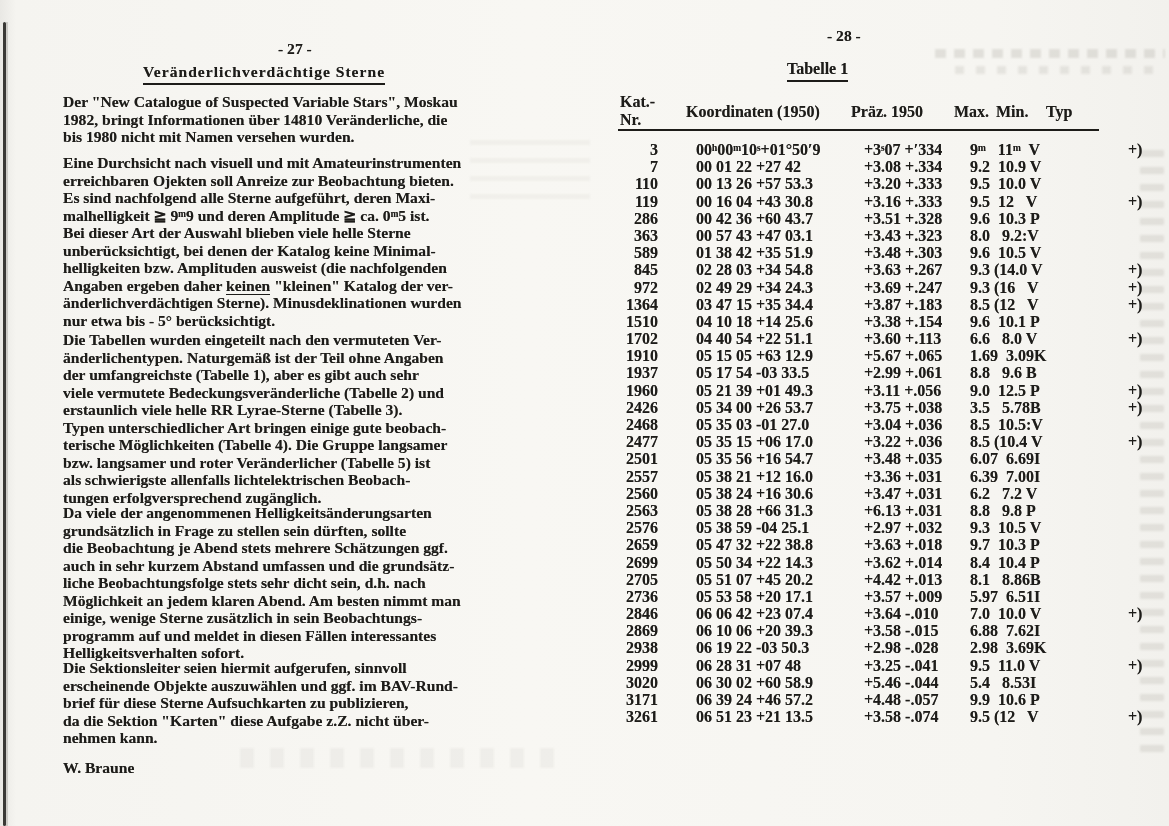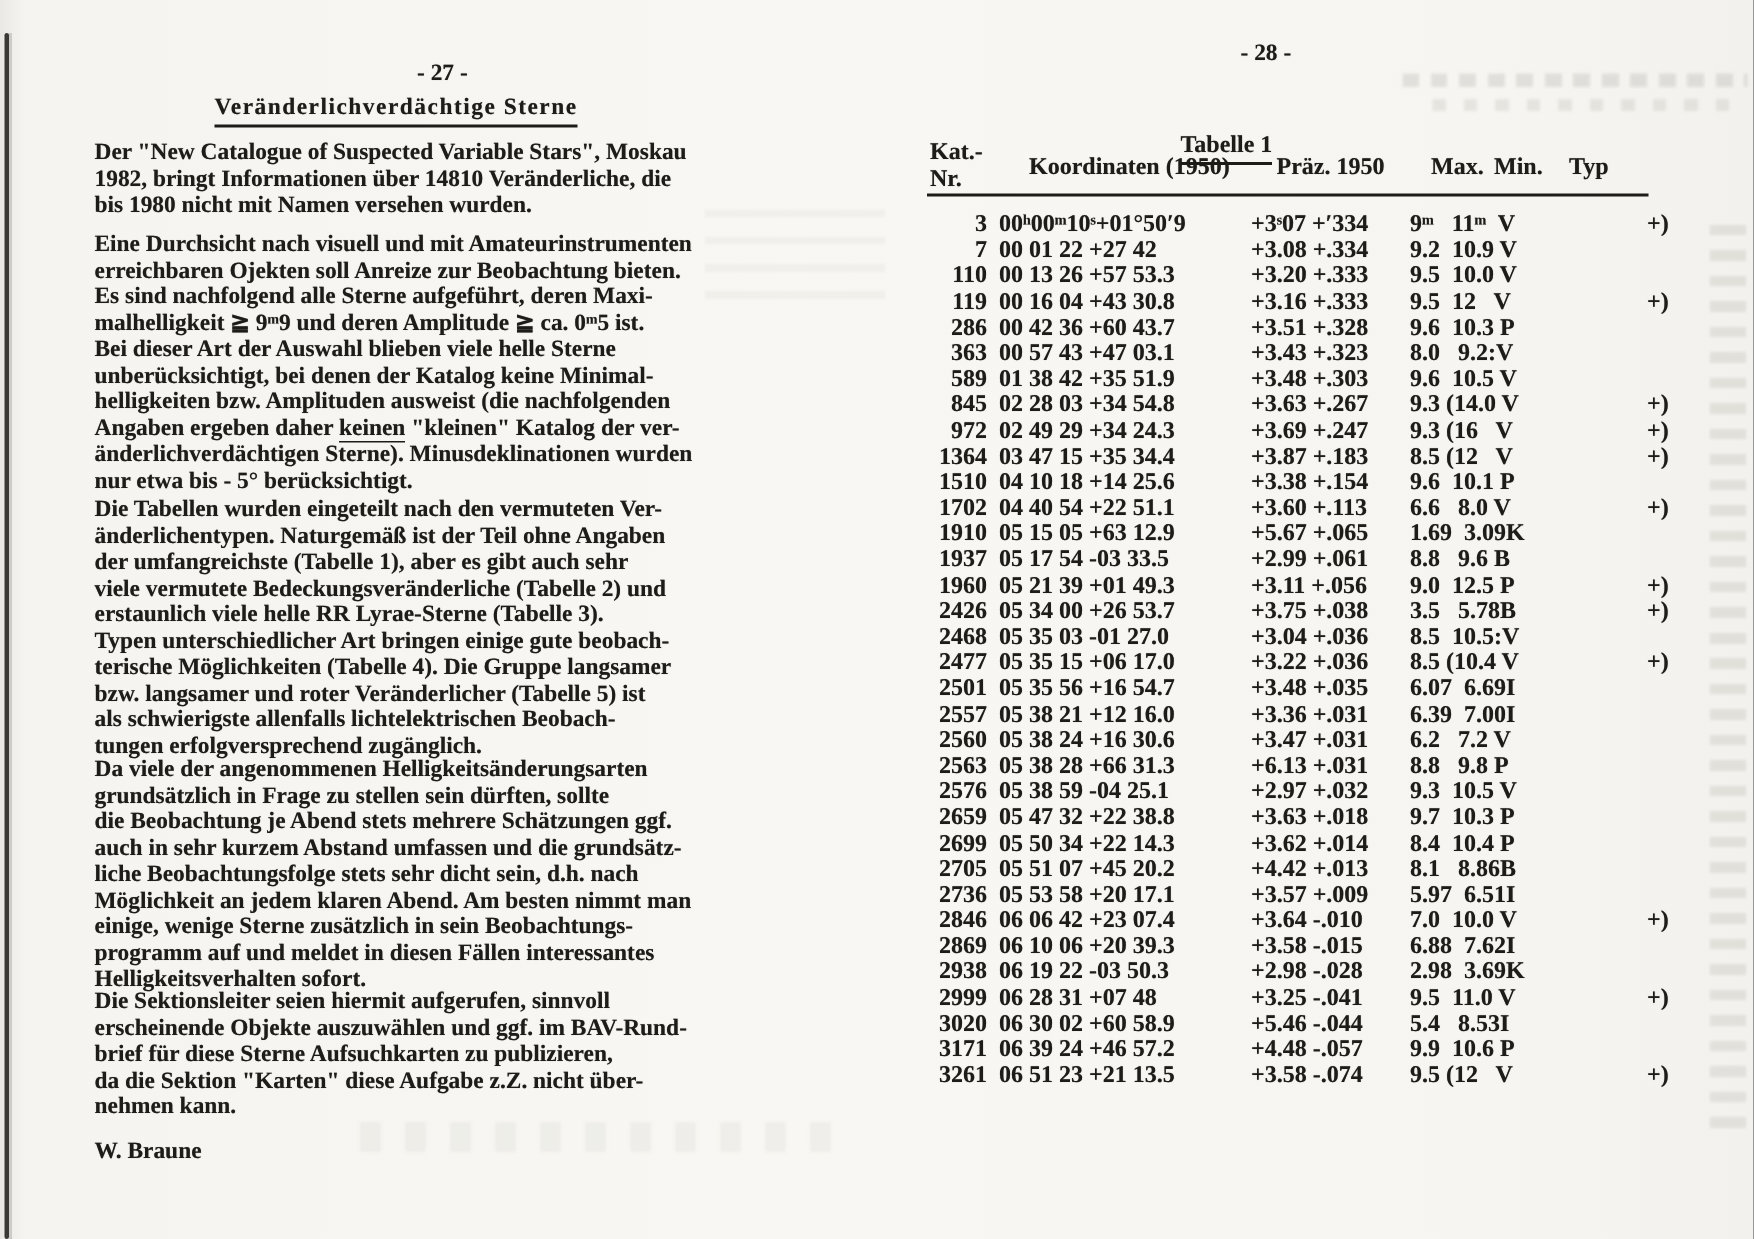--- a/index.html
+++ b/index.html
@@ -37,36 +37,35 @@
   #para5{left:63px;top:659px;}
   #signature{left:63px;top:759px;}
   .uline{border-bottom:1.6px solid #1d1c19;}
   
   #page-num-right{left:827px;top:27px;}
   #table-title{
     left:787px;top:60px;
     font-size:16px;
     border-bottom:2.5px solid #1d1c19;
     padding-bottom:2px;
-    margin-top:28px;
   }
   .th{font-size:16px;line-height:17px;white-space:pre;}
   #th-kat1{left:620px;top:93px;}
   #th-kat2{left:620px;top:111px;}
   #th-koord{left:686px;top:103px;}
   #th-praez{left:851px;top:103px;}
   #th-max{left:954px;top:103px;}
   #th-min{left:996px;top:103px;}
   #th-typ{left:1046px;top:103px;}
   #head-rule{left:618px;top:129px;width:481px;height:2px;background:#1d1c19;}
   #table-rows{left:615px;top:141px;font-size:16px;}
   .t-row{display:flex;height:17.2px;line-height:17.2px;white-space:pre;}
   .c{display:block;white-space:pre;overflow:visible;}
   .c.kat{flex:0 0 43px;text-align:right;}
-  .c.koord{flex:0 0 168px;margin-left:8px;}
+  .c.koord{flex:0 0 168px;margin-left:38px;}
   .c.praez{flex:0 0 106px;}
   .c.maxmin{flex:0 0 158px;}
   .c.note{flex:0 0 auto;}
   
   #edge-line{left:3px;top:22px;width:3px;height:804px;background:#21201d;opacity:.88;border-radius:2px;}
   #edge-line-fade{left:6px;top:22px;width:2px;height:804px;background:#8e8d88;opacity:.35;}
   .ghost{filter:blur(1.1px);opacity:.55;}
   #ghost-top-right-1{left:935px;top:49px;width:230px;height:9px;
     background:repeating-linear-gradient(to right,rgba(139,135,124,.35) 0 11px,transparent 11px 19px);}
   #ghost-top-right-2{left:955px;top:66px;width:200px;height:8px;

